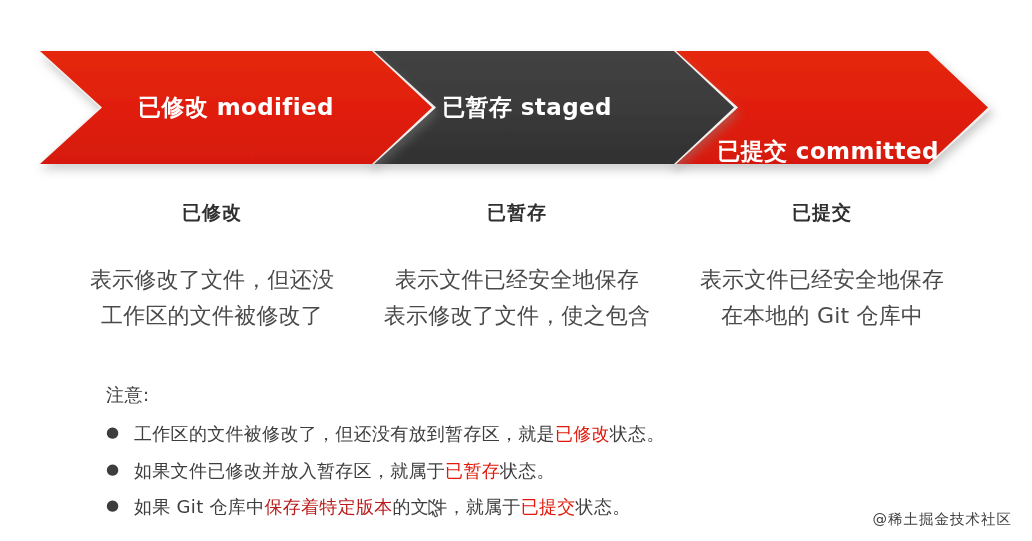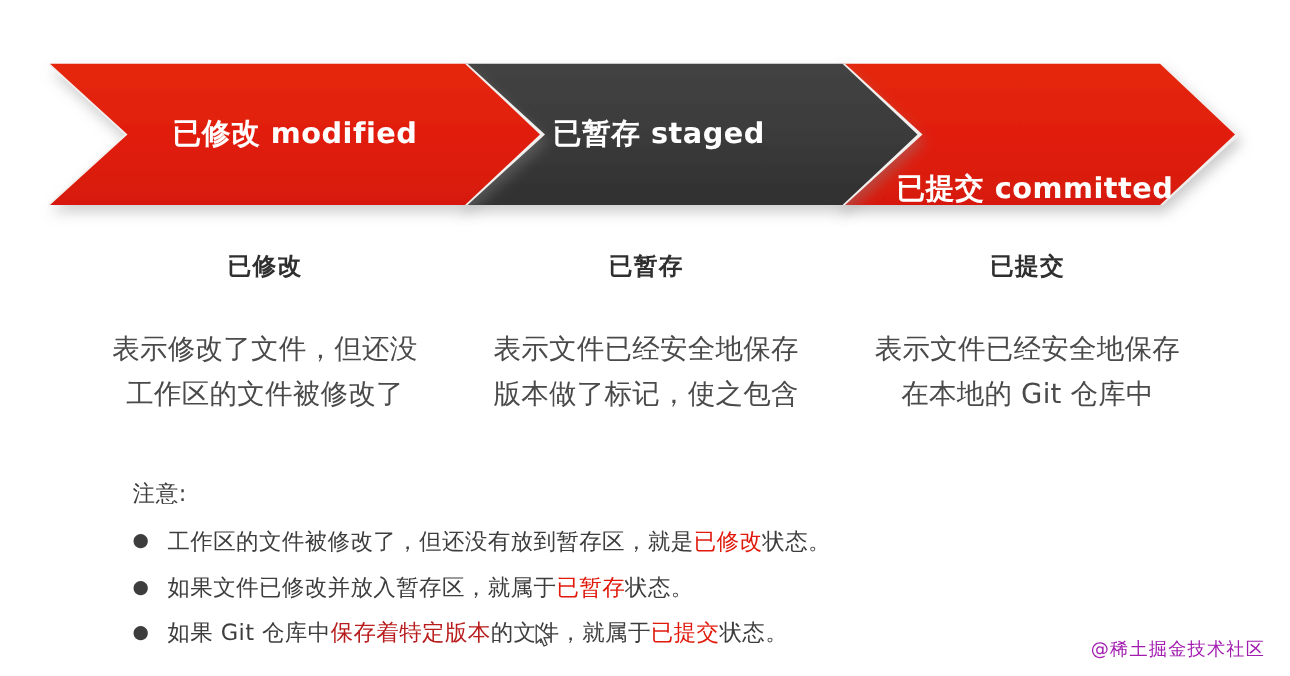--- a/index.html
+++ b/index.html
@@ -116,21 +116,21 @@
     height: 22px;
     pointer-events: none;
   }
 
   
   #watermark {
     position: absolute;
     right: 20px;
     bottom: 12px;
     font-size: 14.5px;
-    color: #a21caf;
+    color: #404040;
     letter-spacing: 1px;
     white-space: nowrap;
   }
 </style>
 </head>
 <body>
 
 <div id="banner-flow">
   <svg width="1032" height="180" viewBox="0 0 1032 180" xmlns="http://www.w3.org/2000/svg">
     <defs>
@@ -180,21 +180,21 @@
     <div class="desc-body">
       <span class="desc-body-line">表示修改了文件，但还没</span>
       <span class="desc-body-line">工作区的文件被修改了</span>
     </div>
   </div>
 
   <div class="desc-col">
     <div class="desc-title">已暂存</div>
     <div class="desc-body">
       <span class="desc-body-line">表示文件已经安全地保存</span>
-      <span class="desc-body-line">版本做了标记，使之包含</span>
+      <span class="desc-body-line">表示修改了文件，使之包含</span>
     </div>
   </div>
 
   <div class="desc-col">
     <div class="desc-title">已提交</div>
     <div class="desc-body">
       <span class="desc-body-line">表示文件已经安全地保存</span>
       <span class="desc-body-line">在本地的 Git 仓库中</span>
     </div>
   </div>

